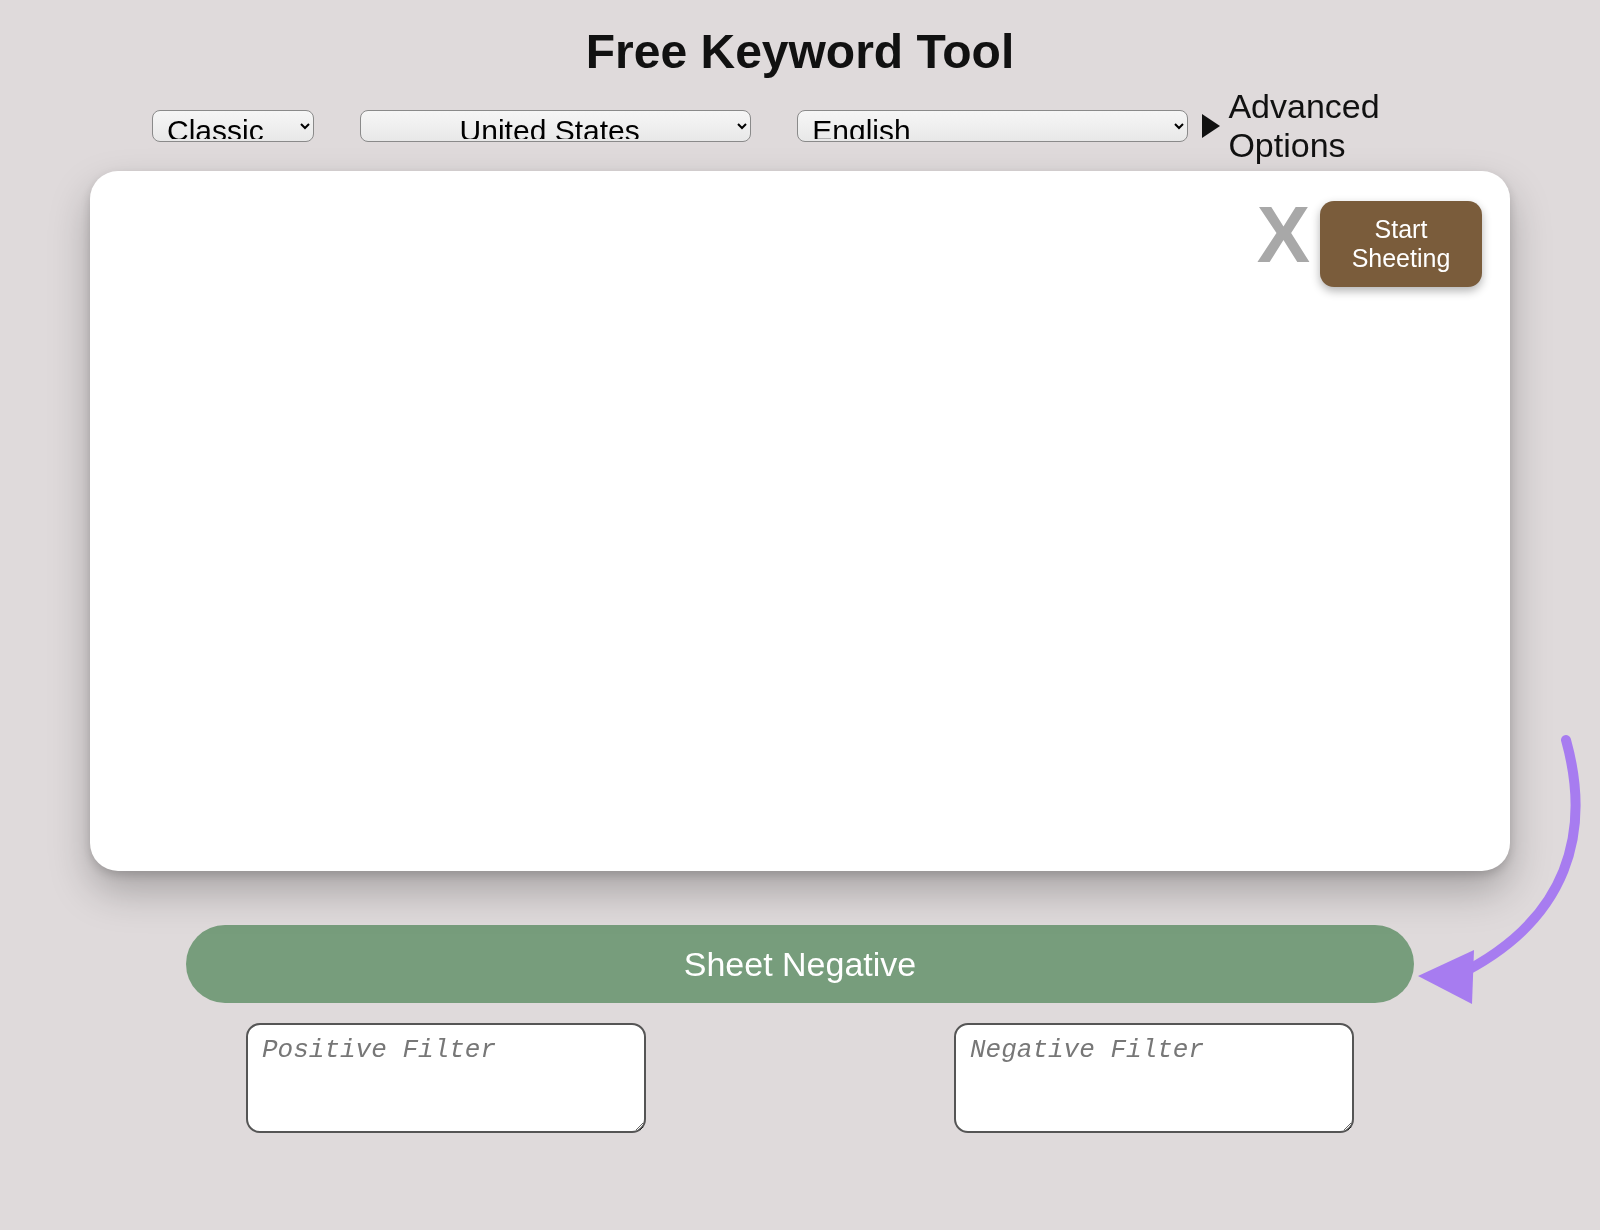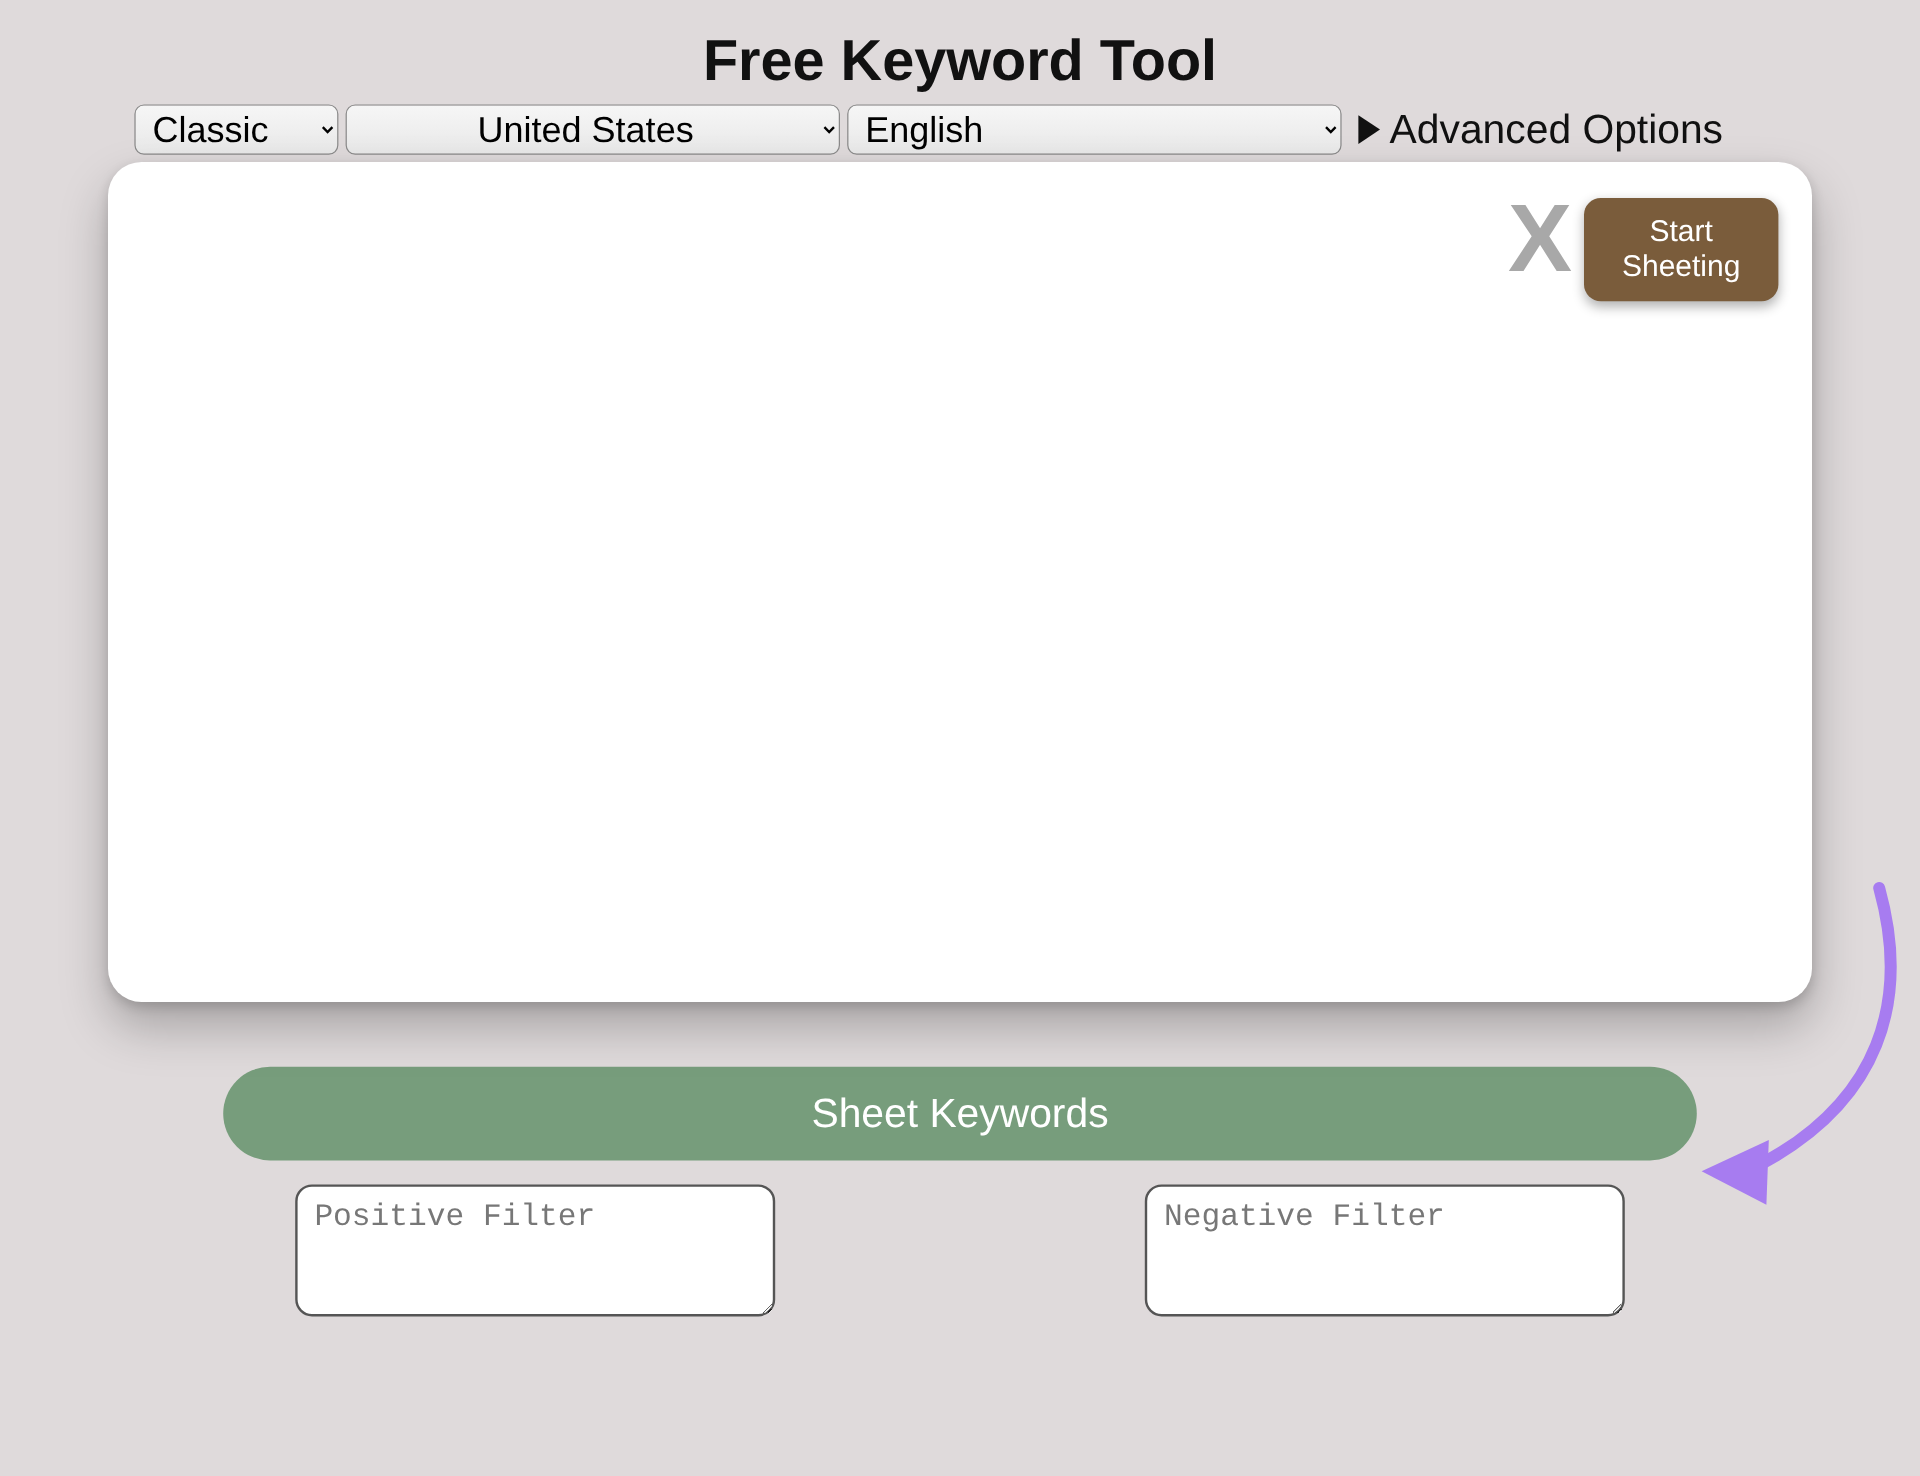--- a/index.html
+++ b/index.html
@@ -33,21 +33,22 @@
     gap: 6px;
     font-size: 30px;
   }
   select {
     font-family: inherit;
     font-size: 30px;
     background: linear-gradient(#f6f6f6,#e8e8e8);
     border: 1px solid #8a8a8a;
     border-radius: 8px;
     padding: 2px 10px;
-    height: 42px;
+    height: 32px;
+    margin-left: 40px;
   }
   .sel-classic { width: 170px; }
   .sel-country { width: 412px; text-align: center; }
   .sel-lang    { width: 412px; }
 
   .adv {
     display: flex;
     align-items: center;
     gap: 8px;
     font-size: 34px;
@@ -141,20 +142,21 @@
     width: 400px;
     height: 110px;
     border: 2px solid #555;
     border-radius: 14px;
     font-family: "Courier New", Courier, monospace;
     font-size: 26px;
     padding: 10px 14px;
     resize: both;
     background: #fff;
     color: #111;
+    font-style: italic;
   }
   .filter-box::placeholder { color: #777; }
 
   .arrow-svg {
     position: absolute;
     top: 720px;
     left: 1396px;
     pointer-events: none;
   }
 </style>
@@ -180,21 +182,21 @@
       <span>Advanced Options</span>
     </div>
   </div>
 
   <div class="panel">
     <div class="clear-x">X</div>
     <button class="start-btn">Start
 Sheeting</button>
   </div>
 
-  <button class="sheet-btn">Sheet Keywords</button>
+  <button class="sheet-btn">Sheet Negative</button>
 
   <div class="filters-row">
     <textarea class="filter-box" placeholder="Positive Filter" style=""></textarea>
     <textarea class="filter-box" placeholder="Negative Filter" style=""></textarea>
   </div>
 
   <svg class="arrow-svg" width="200" height="300">
     <path d="M 170 20 C 195 110, 175 200, 60 256" stroke="#a77cf0" stroke-width="10" fill="none" stroke-linecap="round"></path>
     <polygon points="22,256 78,230 76,284" fill="#a77cf0"></polygon>
   </svg>

